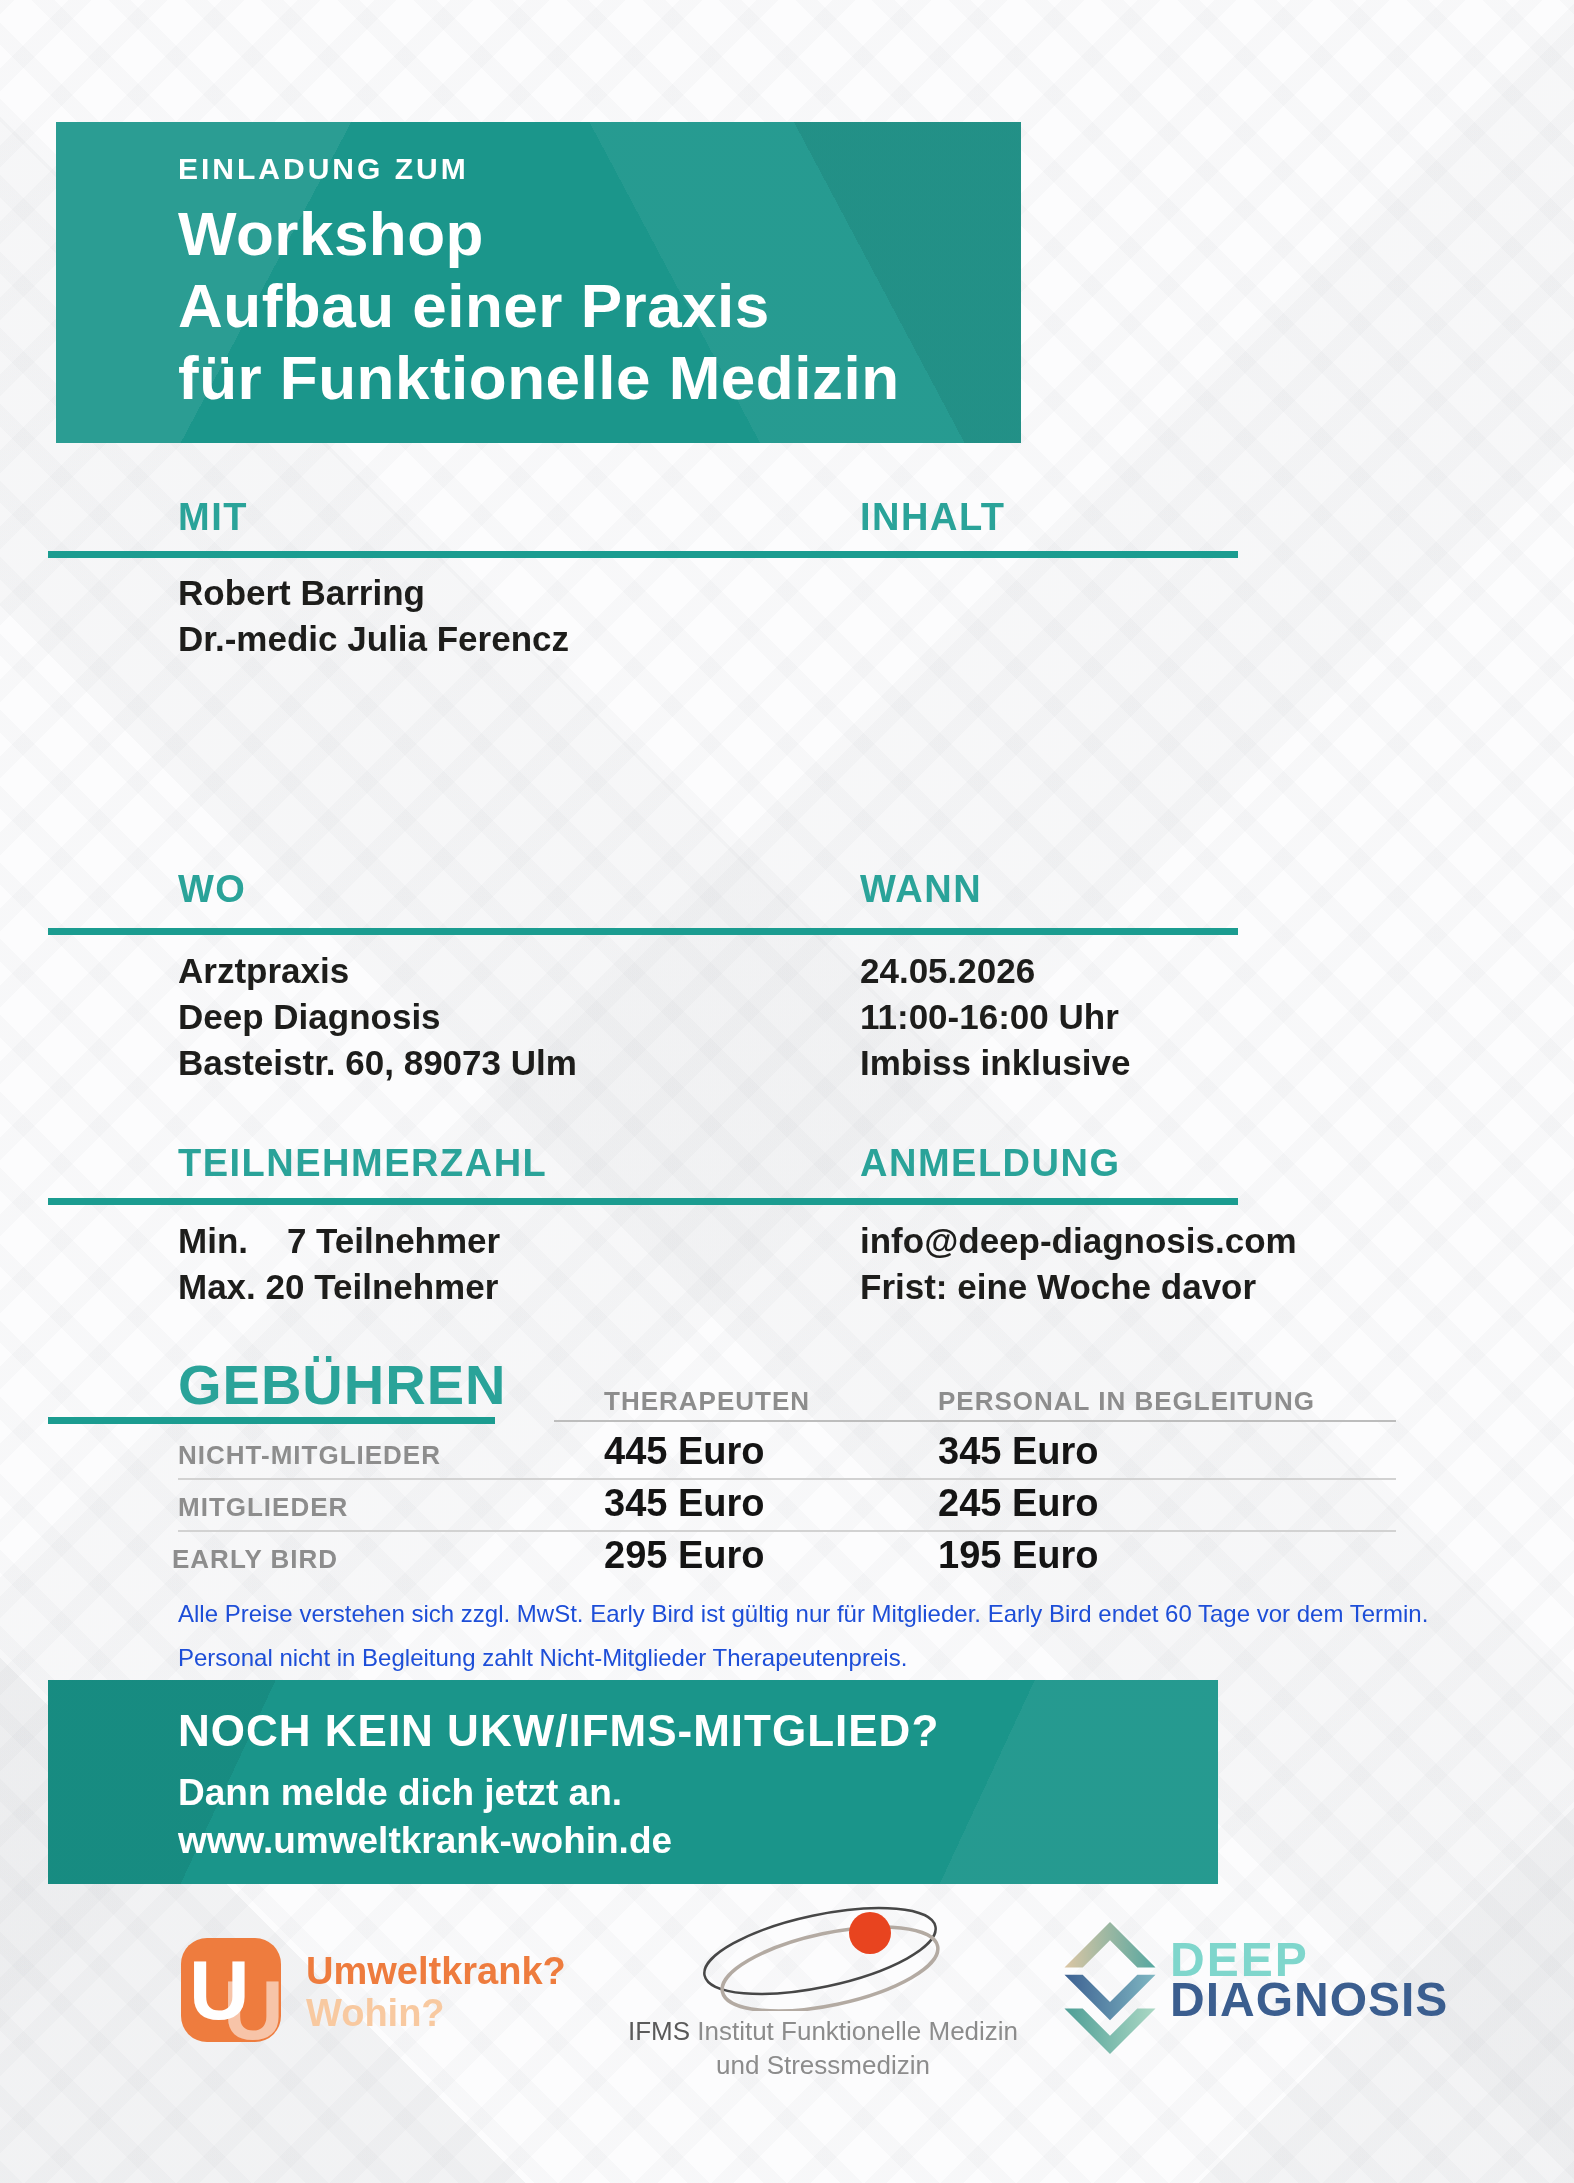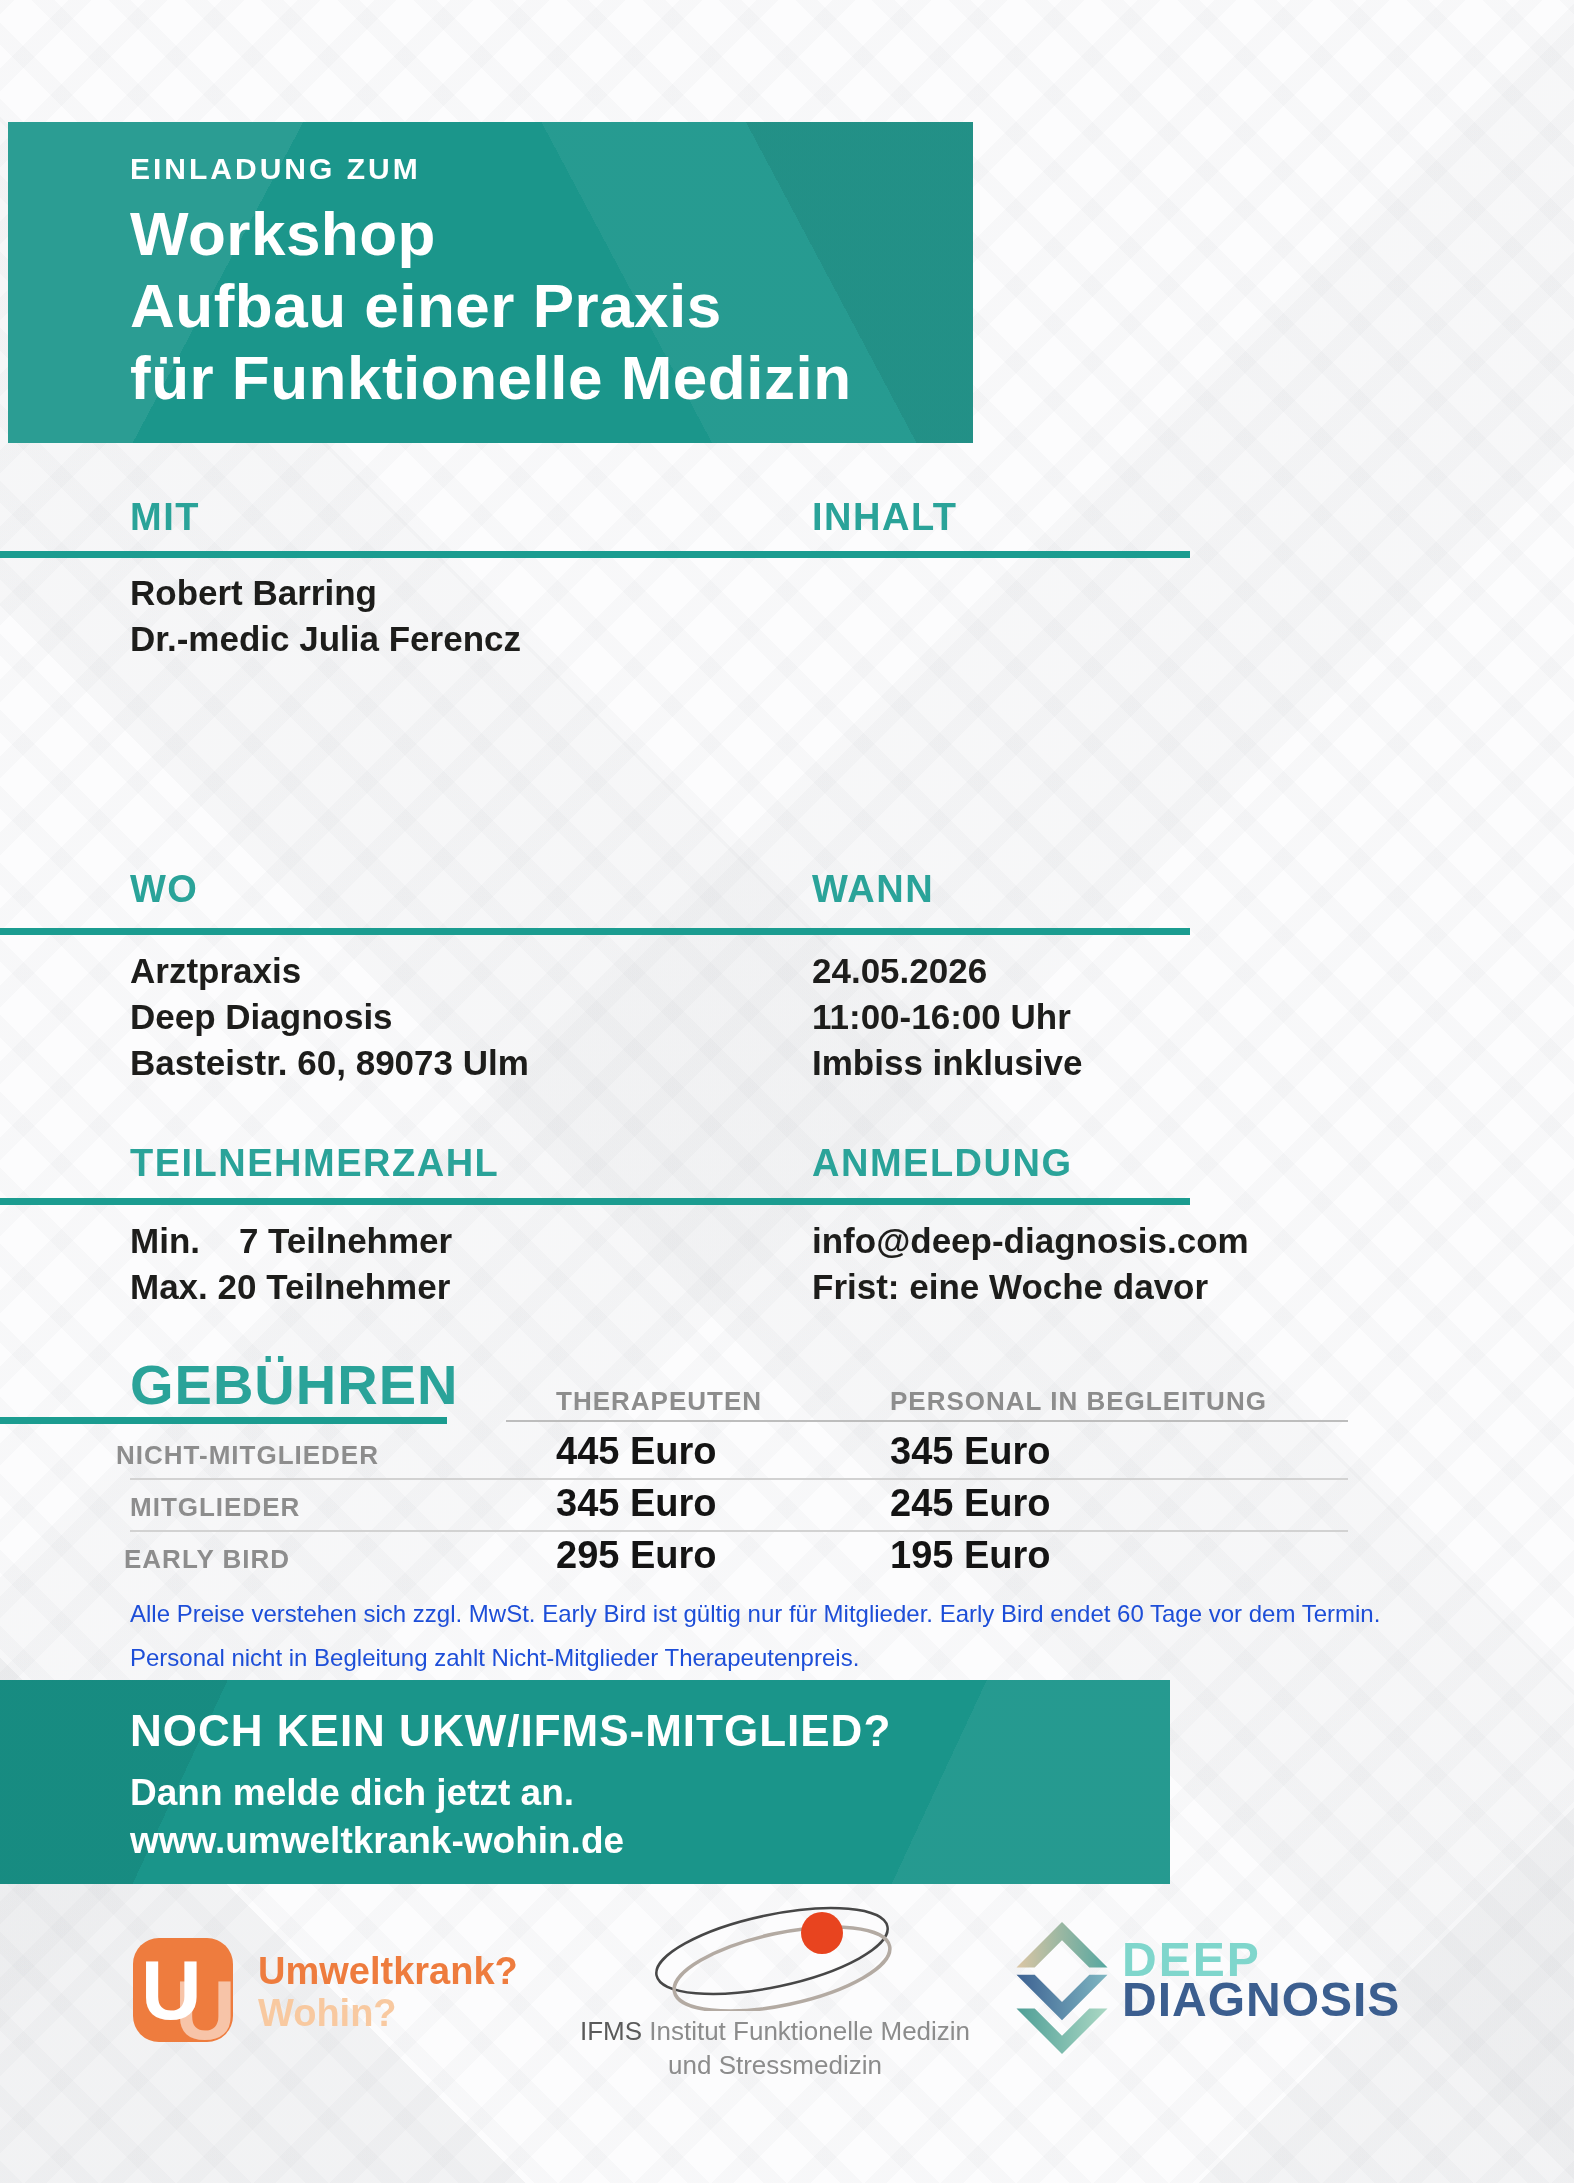--- a/index.html
+++ b/index.html
@@ -11,21 +11,21 @@
   }
   
   .page::before{
     content:"";position:absolute;inset:0;z-index:0;
     background:
       linear-gradient(45deg, rgba(150,155,160,0.10) 0 14%, transparent 14% 42%, rgba(150,155,160,0.06) 42% 55%, transparent 55%),
       linear-gradient(-45deg, rgba(150,155,160,0.09) 0 10%, transparent 10% 46%, rgba(150,155,160,0.05) 46% 58%, transparent 58%),
       repeating-linear-gradient(45deg, rgba(160,165,172,0.05) 0 16px, transparent 16px 54px),
       repeating-linear-gradient(-45deg, rgba(160,165,172,0.05) 0 16px, transparent 16px 54px);
   }
-  .layer{position:absolute;z-index:1;}
+  .layer{position:absolute;z-index:1;margin-left:48px;}
 
   
   .hero{
     left:8px;top:122px;width:965px;height:321px;
     background:#1b968b;
   }
   .hero::after{
     content:"";position:absolute;inset:0;
     background:
       linear-gradient(118deg, rgba(255,255,255,0.07) 0 26%, transparent 26%),
@@ -148,21 +148,21 @@
     <a href="#" style="display:block">info@deep-diagnosis.com</a>
     <div>Frist: eine Woche davor</div>
   </div>
 
   <div class="layer geb-head">GEBÜHREN</div>
   <div class="layer fee-col" style="left:556px">THERAPEUTEN</div>
   <div class="layer fee-col" style="left:890px">PERSONAL IN BEGLEITUNG</div>
   <div class="layer hrule" style="left:0;top:1417px;width:447px"></div>
   <div class="layer fee-header-rule"></div>
 
-  <div class="layer fee-row-label" style="left:116px;top:1432px">NICHT-MITGLIEDER</div>
+  <div class="layer fee-row-label" style="left:130px;top:1432px">NICHT-MITGLIEDER</div>
   <div class="layer fee-val" style="left:556px;top:1430px">445 Euro</div>
   <div class="layer fee-val" style="left:890px;top:1430px">345 Euro</div>
   <div class="layer fee-sep" style="top:1478px"></div>
 
   <div class="layer fee-row-label" style="left:130px;top:1484px">MITGLIEDER</div>
   <div class="layer fee-val" style="left:556px;top:1482px">345 Euro</div>
   <div class="layer fee-val" style="left:890px;top:1482px">245 Euro</div>
   <div class="layer fee-sep" style="top:1530px"></div>
 
   <div class="layer fee-row-label" style="left:124px;top:1536px">EARLY BIRD</div>

